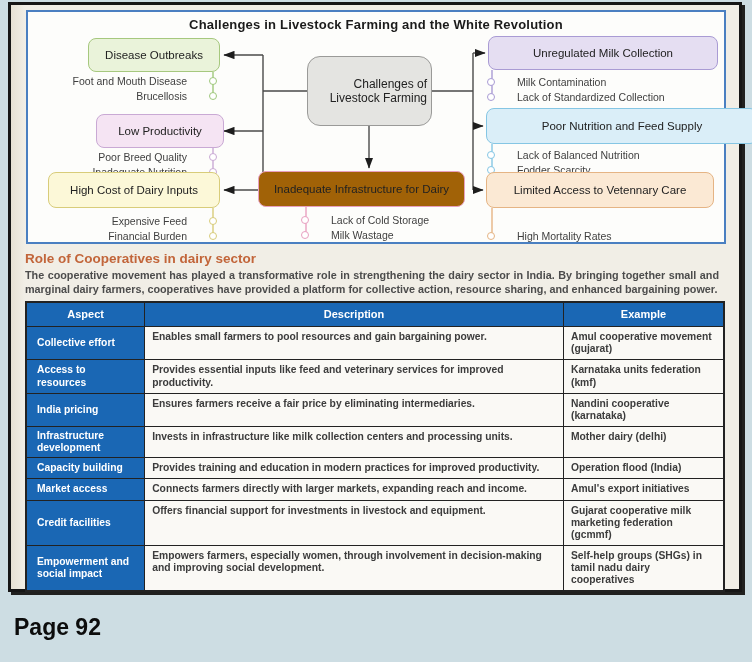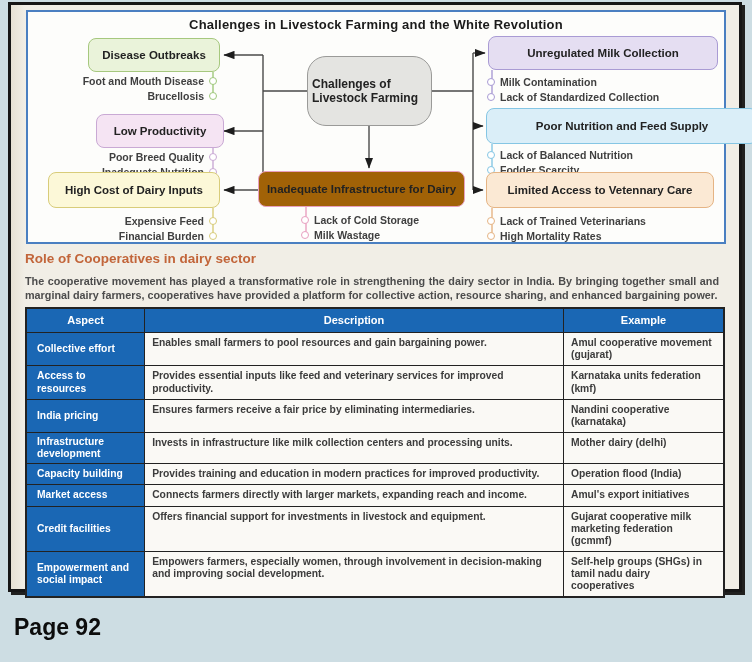--- a/index.html
+++ b/index.html
@@ -20,42 +20,42 @@
     border:2px solid #4a7fc1;background:#fdfdfb;
   }
   .dinner{position:relative;width:696px;height:230px;}
   .dtitle{
     position:absolute;top:5px;left:0;width:100%;text-align:center;
     font-weight:bold;font-size:13px;color:#1b1b1b;letter-spacing:.2px;
   }
   svg.conn{position:absolute;left:0;top:0}
   .bx{
     position:absolute;display:flex;align-items:center;justify-content:center;
-    text-align:left;font-weight:bold;font-size:11.5px;line-height:1.1;
+    text-align:right;font-weight:normal;font-size:11.5px;line-height:1.1;
     color:#222;border:1.5px solid;border-radius:8px;padding:2px 4px;box-sizing:border-box;
   }
   .disease{background:#eaf3da;border-color:#a6c87e}
   .low{background:#f5e4f3;border-color:#c9a9d4}
   .high{background:#fcf8d8;border-color:#d8cc7a}
-  .centerbx{background:#e4e4e1;border-color:#9a9a98;border-radius:19px;font-size:12px;line-height:1.2}
+  .centerbx{background:#e4e4e1;border-color:#9a9a98;border-radius:13px;font-size:12px;line-height:1.2}
   .unreg{background:#e5def2;border-color:#a99bd4}
   .nutri{background:#daeef8;border-color:#85c6e4}
   .limited{background:#fbe9d4;border-color:#e5b484}
   .infra{background:#a16207;border-color:#e8a0c0}
   .leaf{
-    position:absolute;display:flex;align-items:center;gap:5px;
-    font-weight:bold;font-size:10.5px;color:#3f3f3f;white-space:nowrap;height:13px;
+    position:absolute;display:flex;align-items:center;gap:22px;
+    font-weight:normal;font-size:10.5px;color:#3f3f3f;white-space:nowrap;height:13px;
   }
   .dot{width:6px;height:6px;border-radius:50%;background:#fff;border:1.5px solid;flex:none;display:inline-block}
   .dg{border-color:#9fc87c}.dl{border-color:#c9a9d4}.dy{border-color:#d8cc7a}
   .dp{border-color:#a99bd4}.db{border-color:#85c6e4}.do{border-color:#e5b484}.dk{border-color:#e8a0c0}
   
   .sec-h{margin:7px 14px 0;font-weight:bold;font-size:13.5px;color:#c2653a}
   .sec-p{
-    margin:9px 20px 0 14px;font-weight:bold;font-size:10.8px;line-height:1.26;
+    margin:3px 20px 0 14px;font-weight:bold;font-size:10.8px;line-height:1.26;
     color:#4c4c4c;text-align:justify;
   }
   
   table.coop{
     margin:5px 0 0 14px;width:700px;border-collapse:collapse;
     border:2px solid #222;table-layout:fixed;
   }
   table.coop th,table.coop td{
     border:1.6px solid #222;box-sizing:border-box;
     font-size:10.3px;line-height:1.18;font-weight:bold;margin-left:40px;
@@ -177,24 +177,20 @@
           <span>Lack of Balanced Nutrition</span>
       </div>
       <div class="leaf" style="left:459px;top:151px">
         <i class="dot db"></i>
           <span>Fodder Scarcity</span>
       </div>
 
       <div class="bx limited" style="left:458px;top:160px;width:228px;height:36px">
         <span>Limited Access to Vetennary Care</span>
       </div>
-      <div class="leaf" style="left:459px;top:202px">
-        <i class="dot do"></i>
-          <span>Lack of Trained Veterinarians</span>
-      </div>
       <div class="leaf" style="left:459px;top:217px">
         <i class="dot do"></i>
           <span>High Mortality Rates</span>
       </div>
 
     </div>
   </div>
 
   <div class="sec-h">Role of Cooperatives in dairy sector</div>
   <div class="sec-p">The cooperative movement has played a transformative role in strengthening the dairy sector in India. By bringing together small and marginal dairy farmers, cooperatives have provided a platform for collective action, resource sharing, and enhanced bargaining power.</div>

